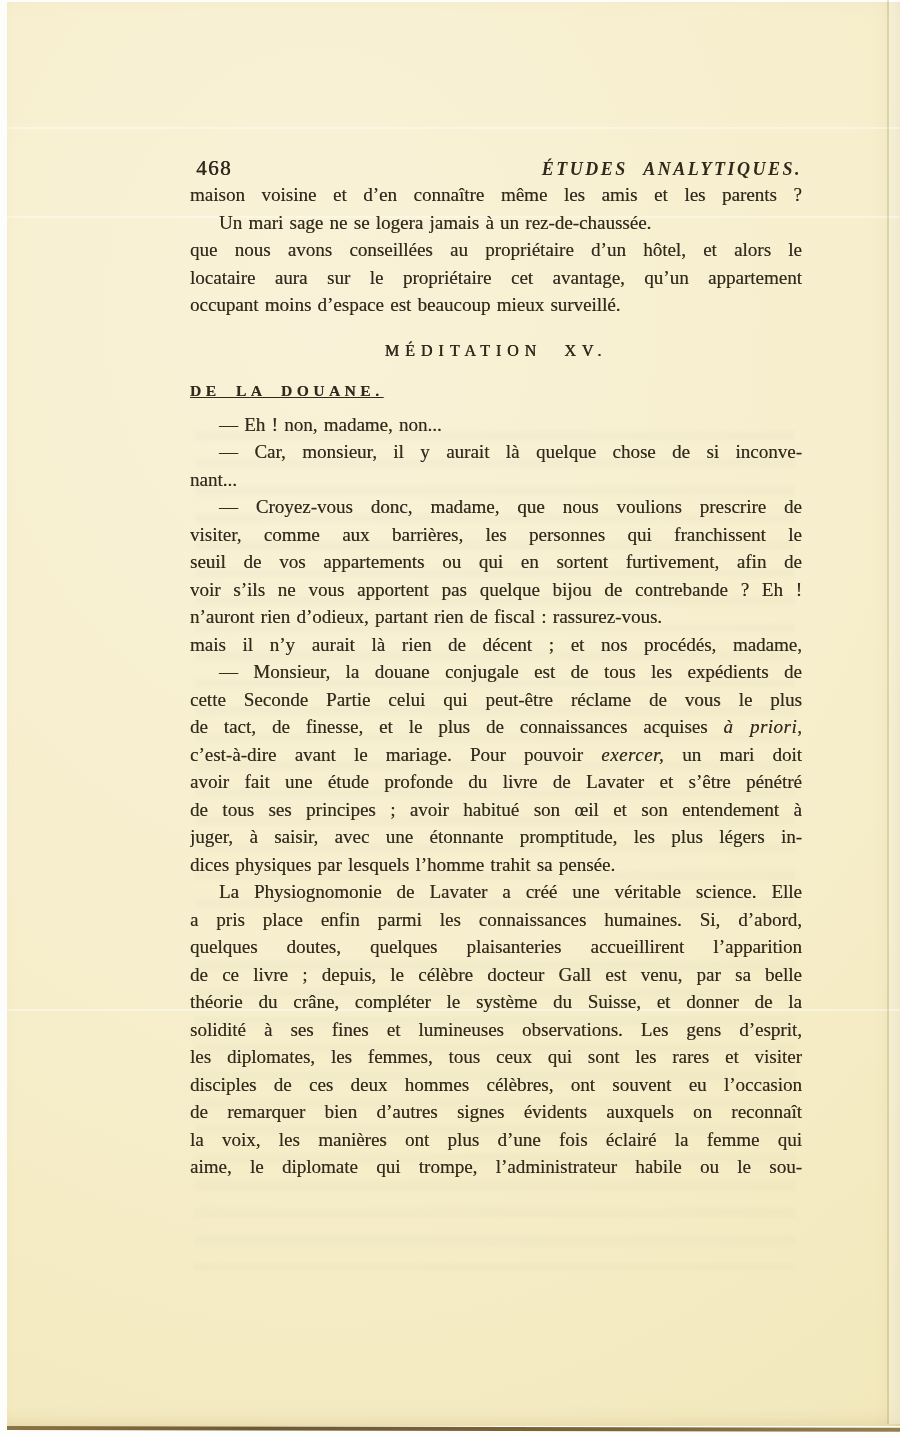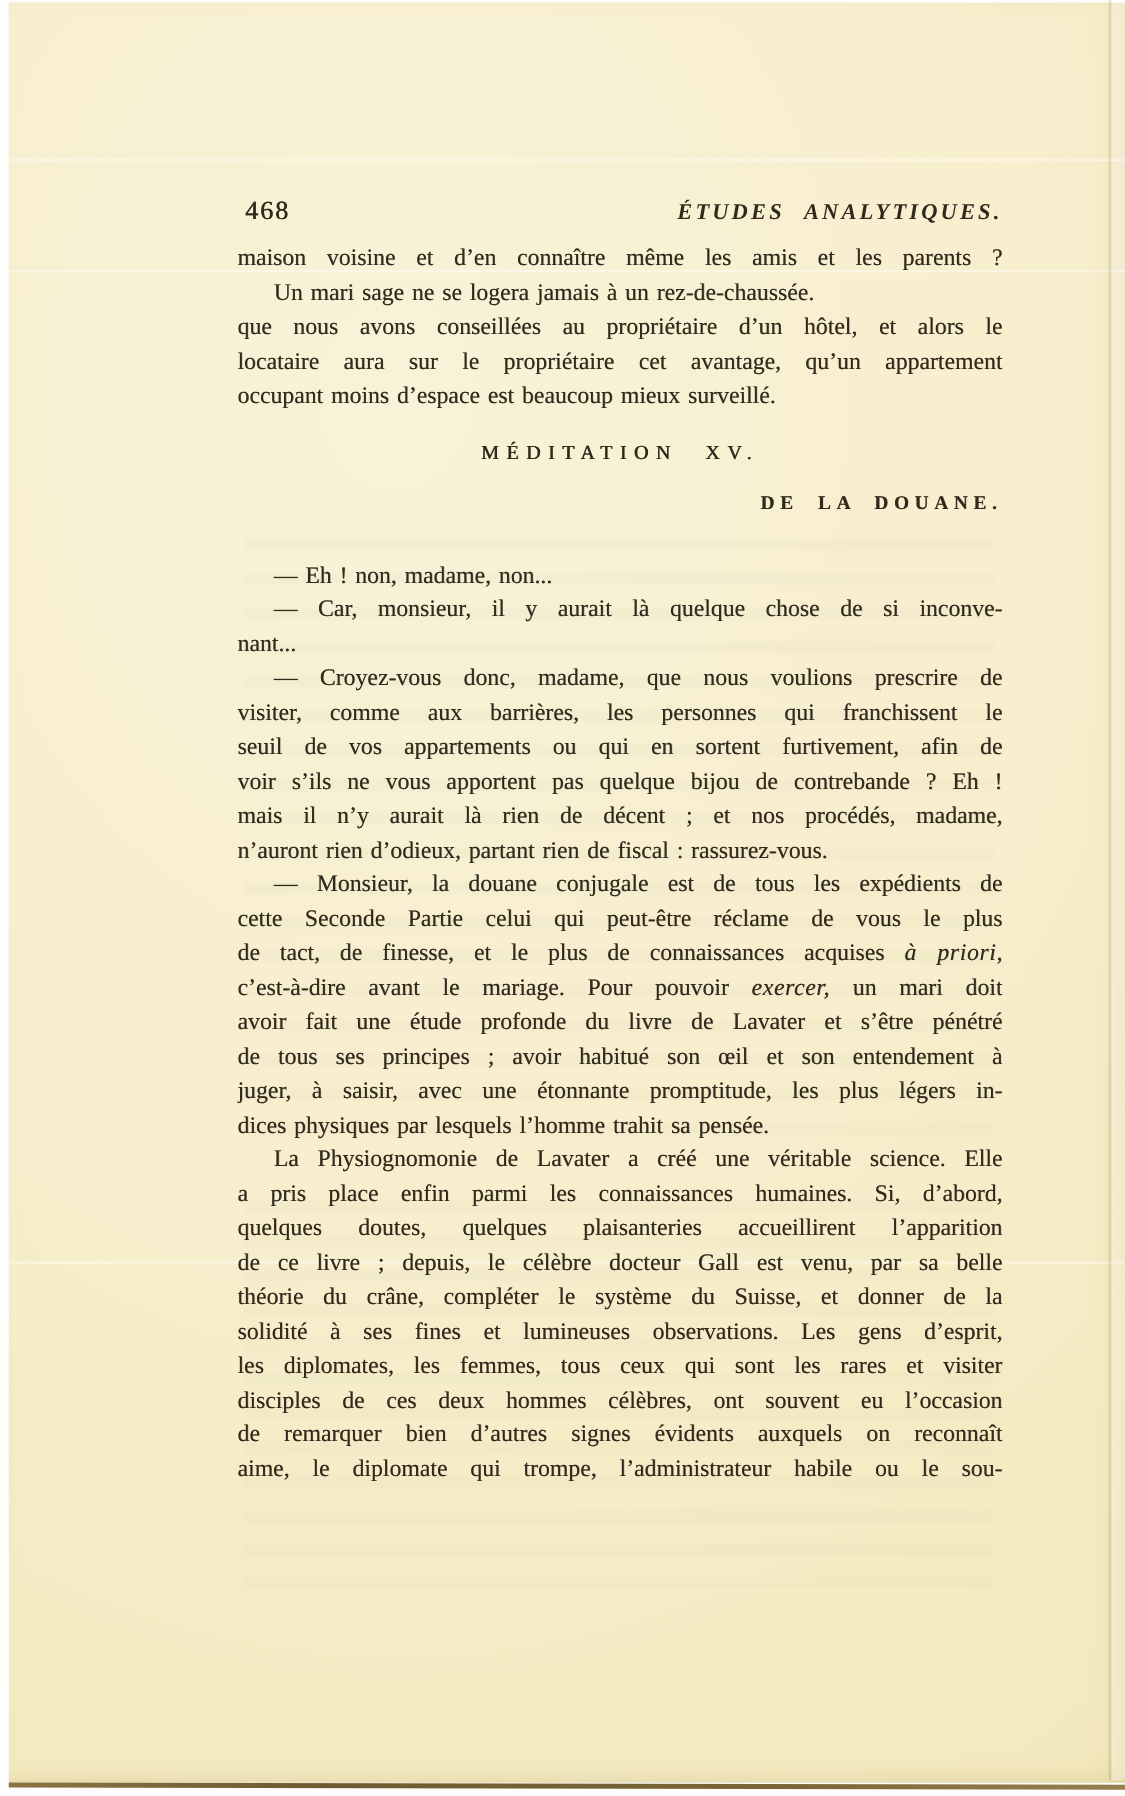--- a/index.html
+++ b/index.html
@@ -52,42 +52,42 @@
     position:absolute;left:196px;top:156px;
     font-size:21px;letter-spacing:1.5px;
     text-shadow:0.4px 0 0 currentColor;
   }
   .running-head{
     position:absolute;left:190px;top:159px;width:612px;
     text-align:right;font-size:18px;font-weight:bold;
     letter-spacing:2.5px;word-spacing:9px;font-style:italic;
   }
   .body-col{
-    position:absolute;left:190px;top:193px;width:612px;
+    position:absolute;left:190px;top:181px;width:612px;
     font-size:19px;
     text-shadow:0.3px 0 0 rgba(50,41,28,0.55);
   }
   .block{margin:0;}
   .line{
     line-height:27.5px;height:27.5px;overflow:hidden;
     text-align:justify;word-spacing:1.5px;white-space:normal;
   }
   .line.j{text-align-last:justify;}
   .line.j::after{content:"";display:inline-block;width:100%;height:0;}
   .line.last{text-align-last:left;}
   .line.indent{text-indent:29px;}
   .heading{
     text-align:center;font-size:16px;letter-spacing:6px;word-spacing:12px;
     line-height:30px;margin-top:17px;
     text-shadow:0.5px 0 0 currentColor;
   }
   .subheading{
-    text-align:right;font-size:15.5px;font-weight:bold;
+    text-align:left;font-size:15.5px;font-weight:bold;
     letter-spacing:4.5px;word-spacing:7px;
-    line-height:22px;margin-top:14px;margin-bottom:33px;
+    line-height:22px;margin-top:14px;margin-bottom:9px;text-decoration:underline;
   }
   i{letter-spacing:0.5px;}
 </style>
 </head>
 <body>
 
 <div class="paper"></div>
 <div class="streak s1"></div>
 <div class="streak s2"></div>
 <div class="streak s3"></div>
@@ -119,22 +119,22 @@
     </div>
     <div class="block dialogue">
       <div class="line j indent">—&nbsp;Car, monsieur, il y aurait là quelque chose de si inconve-</div>
       <div class="line last">nant...</div>
     </div>
     <div class="block dialogue">
       <div class="line j indent">—&nbsp;Croyez-vous donc, madame, que nous voulions prescrire de</div>
       <div class="line j">visiter, comme aux barrières, les personnes qui franchissent le</div>
       <div class="line j">seuil de vos appartements ou qui en sortent furtivement, afin de</div>
       <div class="line j">voir s’ils ne vous apportent pas quelque bijou de contrebande&nbsp;? Eh&nbsp;!</div>
+      <div class="line last">n’auront rien d’odieux, partant rien de fiscal&nbsp;: rassurez-vous.</div>
       <div class="line j">mais il n’y aurait là rien de décent&nbsp;; et nos procédés, madame,</div>
-      <div class="line last">n’auront rien d’odieux, partant rien de fiscal&nbsp;: rassurez-vous.</div>
     </div>
     <div class="block dialogue">
       <div class="line j indent">—&nbsp;Monsieur, la douane conjugale est de tous les expédients de</div>
       <div class="line j">cette Seconde Partie celui qui peut-être réclame de vous le plus</div>
       <div class="line j">de tact, de finesse, et le plus de connaissances acquises <i>à priori</i>,</div>
       <div class="line j">c’est-à-dire avant le mariage. Pour pouvoir <i>exercer,</i> un mari doit</div>
       <div class="line j">avoir fait une étude profonde du livre de Lavater et s’être pénétré</div>
       <div class="line j">de tous ses principes&nbsp;; avoir habitué son œil et son entendement à</div>
       <div class="line j">juger, à saisir, avec une étonnante promptitude, les plus légers in-</div>
       <div class="line last">dices physiques par lesquels l’homme trahit sa pensée.</div>
@@ -142,15 +142,16 @@
     <div class="block para">
       <div class="line j indent">La Physiognomonie de Lavater a créé une véritable science. Elle</div>
       <div class="line j">a pris place enfin parmi les connaissances humaines. Si, d’abord,</div>
       <div class="line j">quelques doutes, quelques plaisanteries accueillirent l’apparition</div>
       <div class="line j">de ce livre&nbsp;; depuis, le célèbre docteur Gall est venu, par sa belle</div>
       <div class="line j">théorie du crâne, compléter le système du Suisse, et donner de la</div>
       <div class="line j">solidité à ses fines et lumineuses observations. Les gens d’esprit,</div>
       <div class="line j">les diplomates, les femmes, tous ceux qui sont les rares et visiter</div>
       <div class="line j">disciples de ces deux hommes célèbres, ont souvent eu l’occasion</div>
       <div class="line j">de remarquer bien d’autres signes évidents auxquels on reconnaît</div>
+      <div class="line j">la voix, les manières ont plus d’une fois éclairé la femme qui</div>
       <div class="line j">aime, le diplomate qui trompe, l’administrateur habile ou le sou-</div>
     </div>
   </div>
 
 </body></html>

